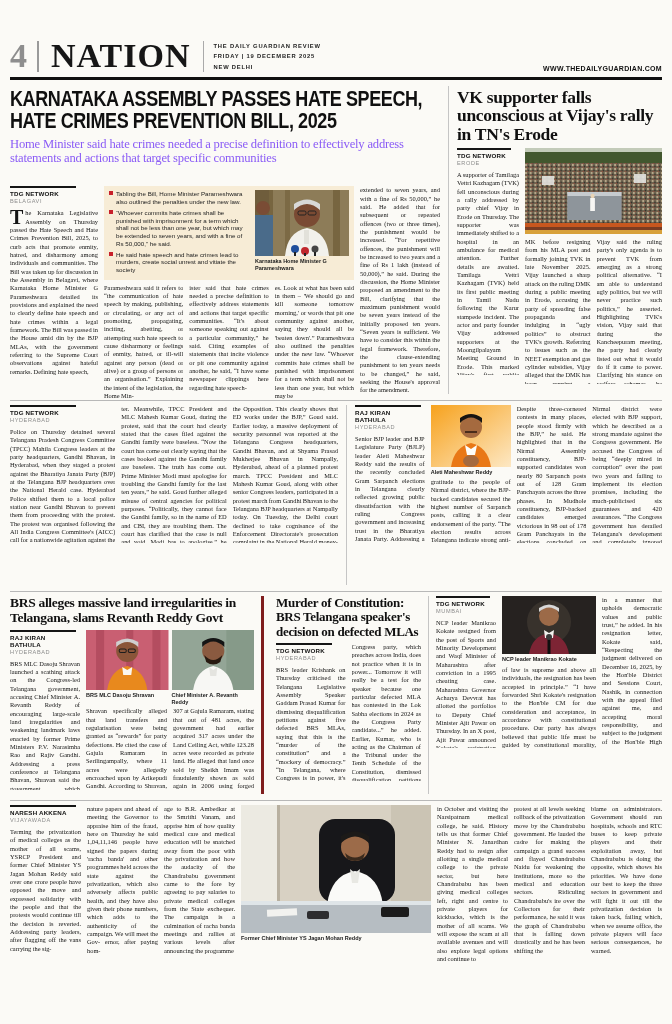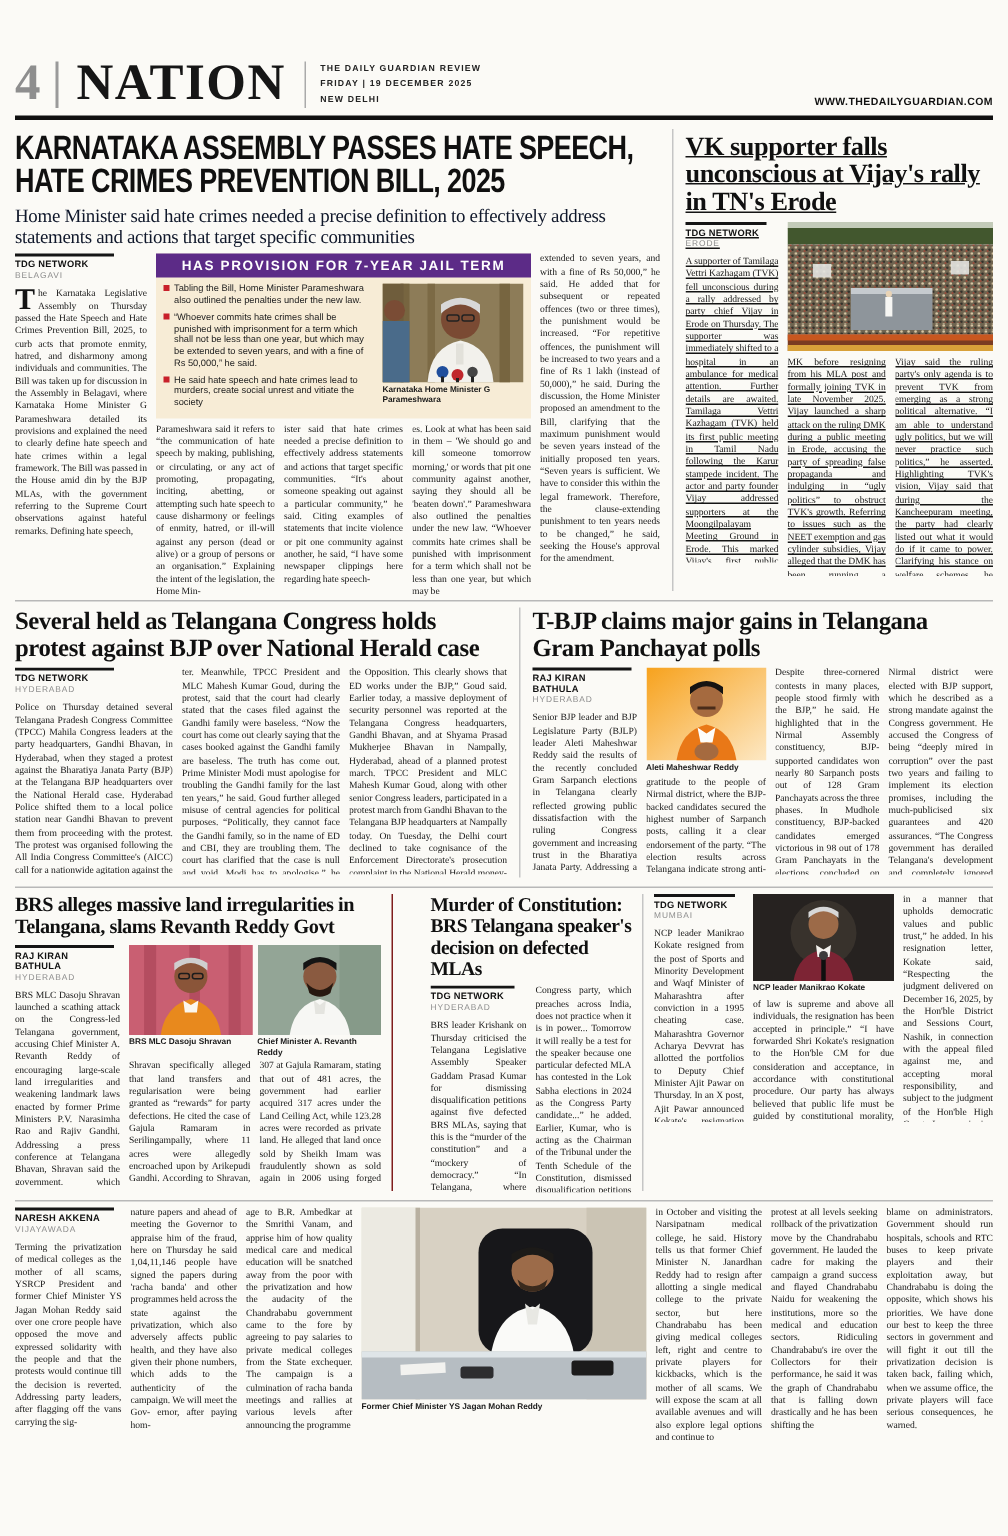--- a/index.html
+++ b/index.html
@@ -30,38 +30,38 @@
   figcaption{font-family:"Liberation Sans",sans-serif;font-weight:bold;font-size:5.5px;
              line-height:1.25;margin-top:2px;color:#1a1a1a;}
   figure svg{display:block;width:100%;}
   h1,h2,h3{margin:0;font-weight:bold;color:#101010;}
   .h-serif{font-family:"Liberation Serif",serif;letter-spacing:-.3px;}
   
   .band1{display:flex;gap:8px;margin-top:6px;height:308px;}
   .lead{width:430px;flex:none;}
   .hl-cond{font-family:"Liberation Sans",sans-serif;font-size:22.5px;line-height:.98;
            letter-spacing:-.5px;transform:scaleX(.8);transform-origin:0 0;width:125%;margin-top:2px;}
-  .standfirst{font-size:12.6px;line-height:1.12;color:#0f172a;margin:5px 0 4px;letter-spacing:-.2px;}
+  .standfirst{font-size:12.6px;line-height:1.12;color:#8b5cf6;margin:5px 0 21px;letter-spacing:-.2px;}
   .lead-content{display:flex;gap:6px;height:228px;}
   .lead-col1{width:88px;flex:none;}
   .lead-col1 .bt{height:200px;}
   .lead-mid{width:250px;flex:none;display:flex;flex-direction:column;gap:4px;}
   .lead-colR{width:80px;flex:none;height:228px;}
   .jailbox{background:#f7ecd6;flex:none;}
   .jailbox-head{background:#5c2b87;color:#fff;font-family:"Liberation Sans",sans-serif;
                 font-weight:bold;font-size:9px;text-align:center;letter-spacing:1.1px;padding:3px 0;}
   .jailbox-body{display:flex;gap:5px;padding:4px 5px 3px;}
   .jail-bullets{flex:1;}
   .jail-bullet{display:flex;gap:3px;font-family:"Liberation Sans",sans-serif;font-size:6.2px;
                line-height:1.25;margin-bottom:3px;color:#222;}
   .sq{width:4px;height:4px;background:#c8202a;flex:none;margin-top:1px;}
   .jail-fig{width:94px;flex:none;}
   .threecols{display:flex;gap:6px;flex:1;overflow:hidden;}
   .threecols .bt{flex:1;}
-  .vk{flex:1;border-left:1px solid #c5c5c5;padding-left:8px;min-width:0;text-decoration:underline;}
+  .vk{flex:1;border-left:1px solid #c5c5c5;padding-left:8px;min-width:0;}
   .vk h2{font-size:17.5px;line-height:1.05;margin:2px 0 5px;}
   .vk-content{display:flex;gap:6px;height:236px;}
   .vk-col1{width:62px;flex:none;height:236px;}
   .vk-right{flex:1;display:flex;flex-direction:column;gap:4px;min-width:0;}
   .vk-cols{display:flex;gap:6px;flex:1;overflow:hidden;}
   .vk-cols .bt{flex:1;}
   
   .band2{display:flex;gap:8px;height:180px;}
   .herald{width:328px;flex:none;}
   .h-md{font-size:16.5px;line-height:1.07;margin-bottom:5px;}
@@ -80,21 +80,21 @@
   .brs-content{display:flex;gap:6px;height:160px;}
   .brs-col1{width:70px;flex:none;display:flex;flex-direction:column;}
   .brs-col1 .bt{flex:1;}
   .brs-mid{flex:1;display:flex;flex-direction:column;min-width:0;}
   .brs-photos{display:flex;gap:3px;}
   .brs-photos figure{flex:1;}
   .brs-caps{display:flex;gap:3px;}
   .brs-caps figcaption{flex:1;}
   .twocols{display:flex;gap:6px;flex:1;overflow:hidden;margin-top:2px;}
   .twocols .bt{flex:1;}
-  .constitution{width:160px;flex:none;border-left:1px solid #7f1d1d;padding-left:25px;box-sizing:border-box;}
+  .constitution{width:160px;flex:none;border-left:3px solid #7f1d1d;padding-left:12px;box-sizing:border-box;}
   .h-xs{font-size:13px;line-height:1.1;margin-bottom:4px;}
   .constitution .cols{height:138px;}
   .kokate{flex:1;border-left:1px solid #c5c5c5;padding-left:7px;min-width:0;}
   .kokate-content{display:flex;gap:6px;height:152px;}
   .kokate-mid{width:94px;flex:none;display:flex;flex-direction:column;}
   .kokate-mid .bt{flex:1;margin-top:3px;}
   .kokate-col3{flex:1;}
   
   .band4{height:228px;}
   .h-lg{font-size:16.5px;line-height:1.1;letter-spacing:-.3px;margin:2px 0 6px;}
@@ -126,21 +126,20 @@
       <div class="lead-content">
         <div class="lead-col1">
           <div class="byline">
             <div class="who">TDG NETWORK</div>
             <div class="where">BELAGAVI</div>
           </div>
           <p class="bt dropcap">The Karnataka Legislative Assembly on Thursday passed the Hate Speech and Hate Crimes Prevention Bill, 2025, to curb acts that promote enmity, hatred, and disharmony among individuals and communities. The Bill was taken up for discussion in the Assembly in Belagavi, where Karnataka Home Minister G Parameshwara detailed its provisions and explained the need to clearly define hate speech and hate crimes within a legal framework. The Bill was passed in the House amid din by the BJP MLAs, with the government referring to the Supreme Court observations against hateful remarks. Defining hate speech,</p>
         </div>
         <div class="lead-mid">
           <div class="jailbox">
-            <div class="jailbox-head">HAS PROVISION FOR 7-YEAR JAIL TERM</div>
             <div class="jailbox-body">
               <div class="jail-bullets">
                 <div class="jail-bullet">
                     <span class="sq"></span>
                     <span>Tabling the Bill, Home Minister Parameshwara also outlined the penalties under the new law.</span>
                   </div>
                 <div class="jail-bullet">
                     <span class="sq"></span>
                     <span>“Whoever commits hate crimes shall be punished with imprisonment for a term which shall not be less than one year, but which may be extended to seven years, and with a fine of Rs 50,000,” he said.</span>
                   </div>
@@ -226,36 +225,34 @@
           </div>
         </div>
       </div>
     </article>
   </section>
 
   <div class="hrule"></div>
 
   <section class="band2">
     <article class="herald">
-      <h2 class="h-serif h-md">Several held as Telangana Congress holds protest against BJP over National Herald case</h2>
       <div class="cols">
         <div class="colwrap">
           <div class="byline">
             <div class="who">TDG NETWORK</div>
             <div class="where">HYDERABAD</div>
           </div>
           <p class="bt">Police on Thursday detained several Telangana Pradesh Congress Committee (TPCC) Mahila Congress leaders at the party headquarters, Gandhi Bhavan, in Hyderabad, when they staged a protest against the Bharatiya Janata Party (BJP) at the Telangana BJP headquarters over the National Herald case. Hyderabad Police shifted them to a local police station near Gandhi Bhavan to prevent them from proceeding with the protest. The protest was organised following the All India Congress Committee's (AICC) call for a nationwide agitation against the BJP, alleging political vendetta against senior Congress leaders Sonia Gandhi and Rahul Gandhi through Enforcement Directorate (ED) cases linked to the National Herald mat-</p>
         </div>
         <p class="bt">ter. Meanwhile, TPCC President and MLC Mahesh Kumar Goud, during the protest, said that the court had clearly stated that the cases filed against the Gandhi family were baseless. “Now the court has come out clearly saying that the cases booked against the Gandhi family are baseless. The truth has come out. Prime Minister Modi must apologise for troubling the Gandhi family for the last ten years,” he said. Goud further alleged misuse of central agencies for political purposes. “Politically, they cannot face the Gandhi family, so in the name of ED and CBI, they are troubling them. The court has clarified that the case is null and void. Modi has to apologise,” he added. Citing data, the TPCC chief said that most ED cases involved opposition leaders. “Out of all the cases registered by the ED, most are against</p>
         <p class="bt">the Opposition. This clearly shows that ED works under the BJP,” Goud said. Earlier today, a massive deployment of security personnel was reported at the Telangana Congress headquarters, Gandhi Bhavan, and at Shyama Prasad Mukherjee Bhavan in Nampally, Hyderabad, ahead of a planned protest march. TPCC President and MLC Mahesh Kumar Goud, along with other senior Congress leaders, participated in a protest march from Gandhi Bhavan to the Telangana BJP headquarters at Nampally today. On Tuesday, the Delhi court declined to take cognisance of the Enforcement Directorate's prosecution complaint in the National Herald money-laundering case, holding that proceedings under the Prevention of Money Laundering Act (PMLA) are not maintainable in the absence of an FIR for the scheduled predicate offence.</p>
       </div>
     </article>
 
     <article class="tbjp">
-      <h2 class="h-serif h-md">T-BJP claims major gains in Telangana Gram Panchayat polls</h2>
       <div class="tbjp-content">
         <div class="colwrap" style="flex:1;display:flex;flex-direction:column;min-width:0;">
           <div class="byline">
             <div class="who">RAJ KIRAN BATHULA</div>
             <div class="where">HYDERABAD</div>
           </div>
           <p class="bt" style="flex:1;">Senior BJP leader and BJP Legislature Party (BJLP) leader Aleti Maheshwar Reddy said the results of the recently concluded Gram Sarpanch elections in Telangana clearly reflected growing public dissatisfaction with the ruling Congress government and increasing trust in the Bharatiya Janata Party. Addressing a media conference at the BJP Telangana State office in Hyderabad, Maheshwar Reddy stated that the Gram Panchayat elections were conducted in three phases across the state. He expressed heartfelt</p>
         </div>
         <div class="tbjp-figcol">
           <figure>

